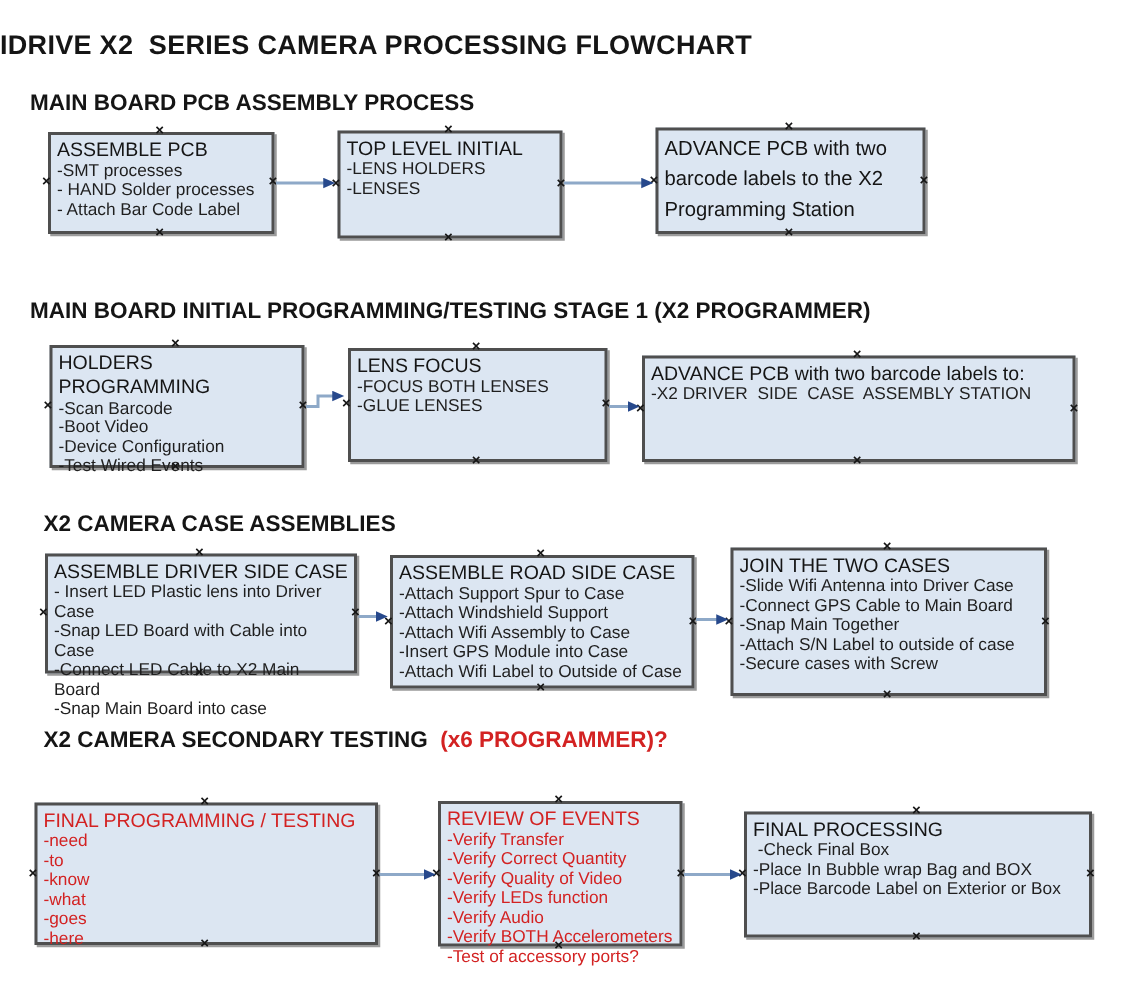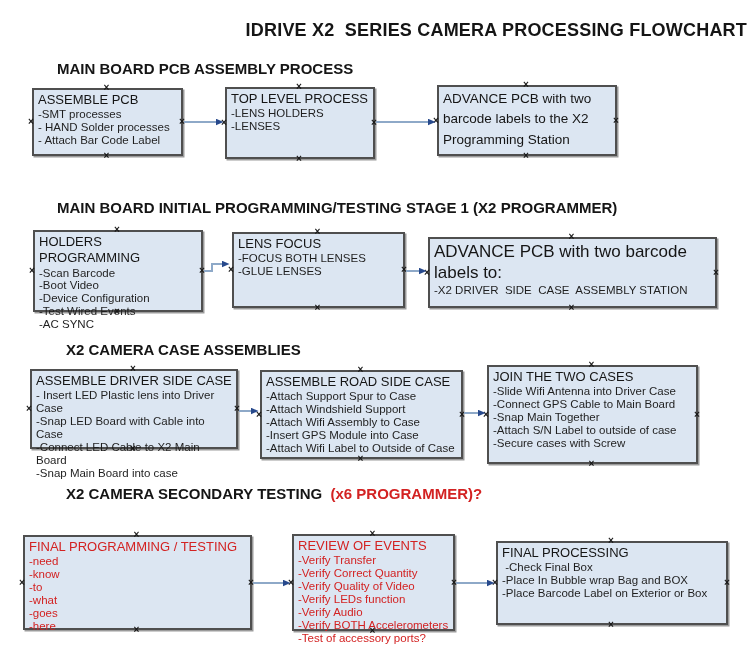--- a/index.html
+++ b/index.html
@@ -2,29 +2,29 @@
 <html style="--box-fill: #dce6f2; --box-border: #4f4f4f; --red-text: #d32222; --arrow-line: #8ea9c8; --arrow-head: #27498c; --ink: #151515;"><head>
 <meta charset="utf-8">
 <style>
   :root{
     --box-fill:#dce6f2; --box-border:#4f4f4f; --red-text:#d32222;
     --arrow-line:#8ea9c8; --arrow-head:#27498c; --ink:#151515;
   }
   *{box-sizing:border-box;}
   body{margin:0;background:#fff;font-family:"Liberation Sans", sans-serif;color:var(--ink);}
   .canvas{position:relative;width:747px;height:662px;background:#fff;overflow:hidden;}
-  .page-title{position:absolute;left:0;top:20px;width:100%;text-align:right;
+  .page-title{position:absolute;left:0;top:20px;width:100%;text-align:left;
     font-size:18px;font-weight:bold;white-space:pre-wrap;letter-spacing:.2px;}
-  .sec-heading{position:absolute;font-size:15px;font-weight:bold;white-space:pre-wrap;margin-left:37px;}
+  .sec-heading{position:absolute;font-size:15px;font-weight:bold;white-space:pre-wrap;}
   .sec-heading .red{color:var(--red-text);}
   .box{position:absolute;background:var(--box-fill);border:2px solid var(--box-border);
     padding:2px 4px;box-shadow:1.5px 1.5px 0 #9b9b9b;z-index:1;}
   .box-title{font-weight:normal;font-size:13px;line-height:1.25;white-space:pre-wrap;}
   .box.tall .box-title{line-height:1.5;font-size:13.5px;}
-  .box.compact .box-title{font-size:17px;}
+  .box.compact .box-title{font-size:13px;}
   .box-lines{font-size:11.5px;line-height:12.9px;white-space:pre-wrap;color:#1f1f1f;}
   .box.red-box .box-title,.box.red-box .box-lines{color:var(--red-text);}
   .handle{position:absolute;font-size:10px;line-height:1;font-weight:bold;color:#161616;z-index:3;}
   svg.overlay{position:absolute;left:0;top:0;z-index:2;pointer-events:none;}
   .connector{stroke:var(--arrow-line);stroke-width:2;fill:none;}
   .arrow-head{fill:var(--arrow-head);}
 </style>
 </head>
 <body>
 
@@ -39,38 +39,38 @@
 
   <div class="box" style="left:32px;top:88px;width:151px;height:68px">
     <div class="box-title">ASSEMBLE PCB</div>
     <div class="box-lines"><div>-SMT processes</div><div>- HAND Solder processes</div><div>- Attach Bar Code Label</div></div>
   <span class="handle" style="left: 69.5px; top: -7px;">×</span>
       <span class="handle" style="left: 69.5px; top: 61px;">×</span>
       <span class="handle" style="left: -6px; top: 27px;">×</span>
       <span class="handle" style="left: 145px; top: 27px;">×</span>
     </div>
   <div class="box" style="left:225px;top:87px;width:150px;height:72px">
-    <div class="box-title">TOP LEVEL PROCESS</div>
+    <div class="box-title">TOP LEVEL INITIAL</div>
     <div class="box-lines"><div>-LENS HOLDERS</div><div>-LENSES</div></div>
   <span class="handle" style="left: 69px; top: -7px;">×</span>
       <span class="handle" style="left: 69px; top: 65px;">×</span>
       <span class="handle" style="left: -6px; top: 29px;">×</span>
       <span class="handle" style="left: 144px; top: 29px;">×</span>
     </div>
   <div class="box tall" style="left:437px;top:85px;width:180px;height:71px">
     <div class="box-title">ADVANCE PCB with two barcode labels to the X2 Programming Station</div>
   <span class="handle" style="left: 84px; top: -7px;">×</span>
       <span class="handle" style="left: 84px; top: 64px;">×</span>
       <span class="handle" style="left: -6px; top: 28.5px;">×</span>
       <span class="handle" style="left: 174px; top: 28.5px;">×</span>
     </div>
 
   <div class="box" style="left:33px;top:230px;width:170px;height:82px">
     <div class="box-title">HOLDERS PROGRAMMING</div>
-    <div class="box-lines"><div>-Scan Barcode</div><div>-Boot Video</div><div>-Device Configuration</div><div>-Test Wired Events</div><div>-AC SYNC</div></div>
+    <div class="box-lines"><div>-Scan Barcode</div><div>-Boot Video</div><div>-Device Configuration</div><div>-Test Wired Events</div></div>
   <span class="handle" style="left: 79px; top: -7px;">×</span>
       <span class="handle" style="left: 79px; top: 75px;">×</span>
       <span class="handle" style="left: -6px; top: 34px;">×</span>
       <span class="handle" style="left: 164px; top: 34px;">×</span>
     </div>
   <div class="box" style="left:232px;top:232px;width:173px;height:76px">
     <div class="box-title">LENS FOCUS</div>
     <div class="box-lines"><div>-FOCUS BOTH LENSES</div><div>-GLUE LENSES</div></div>
   <span class="handle" style="left: 80.5px; top: -7px;">×</span>
       <span class="handle" style="left: 80.5px; top: 69px;">×</span>
@@ -106,21 +106,21 @@
     <div class="box-title">JOIN THE TWO CASES</div>
     <div class="box-lines"><div>-Slide Wifi Antenna into Driver Case</div><div>-Connect GPS Cable to Main Board</div><div>-Snap Main Together</div><div>-Attach S/N Label to outside of case</div><div>-Secure cases with Screw</div></div>
   <span class="handle" style="left: 99.5px; top: -7px;">×</span>
       <span class="handle" style="left: 99.5px; top: 92px;">×</span>
       <span class="handle" style="left: -6px; top: 42.5px;">×</span>
       <span class="handle" style="left: 205px; top: 42.5px;">×</span>
     </div>
 
   <div class="box red-box" style="left:23px;top:535px;width:229px;height:95px">
     <div class="box-title">FINAL PROGRAMMING / TESTING</div>
-    <div class="box-lines"><div>-need</div><div>-know</div><div>-to</div><div>-what</div><div>-goes</div><div>-here</div></div>
+    <div class="box-lines"><div>-need</div><div>-to</div><div>-know</div><div>-what</div><div>-goes</div><div>-here</div></div>
   <span class="handle" style="left: 108.5px; top: -7px;">×</span>
       <span class="handle" style="left: 108.5px; top: 88px;">×</span>
       <span class="handle" style="left: -6px; top: 40.5px;">×</span>
       <span class="handle" style="left: 223px; top: 40.5px;">×</span>
     </div>
   <div class="box red-box" style="left:292px;top:534px;width:163px;height:97px">
     <div class="box-title">REVIEW OF EVENTS</div>
     <div class="box-lines"><div>-Verify Transfer</div><div>-Verify Correct Quantity</div><div>-Verify Quality of Video</div><div>-Verify LEDs function</div><div>-Verify Audio</div><div>-Verify BOTH Accelerometers</div><div>-Test of accessory ports?</div></div>
   <span class="handle" style="left: 75.5px; top: -7px;">×</span>
       <span class="handle" style="left: 75.5px; top: 90px;">×</span>

